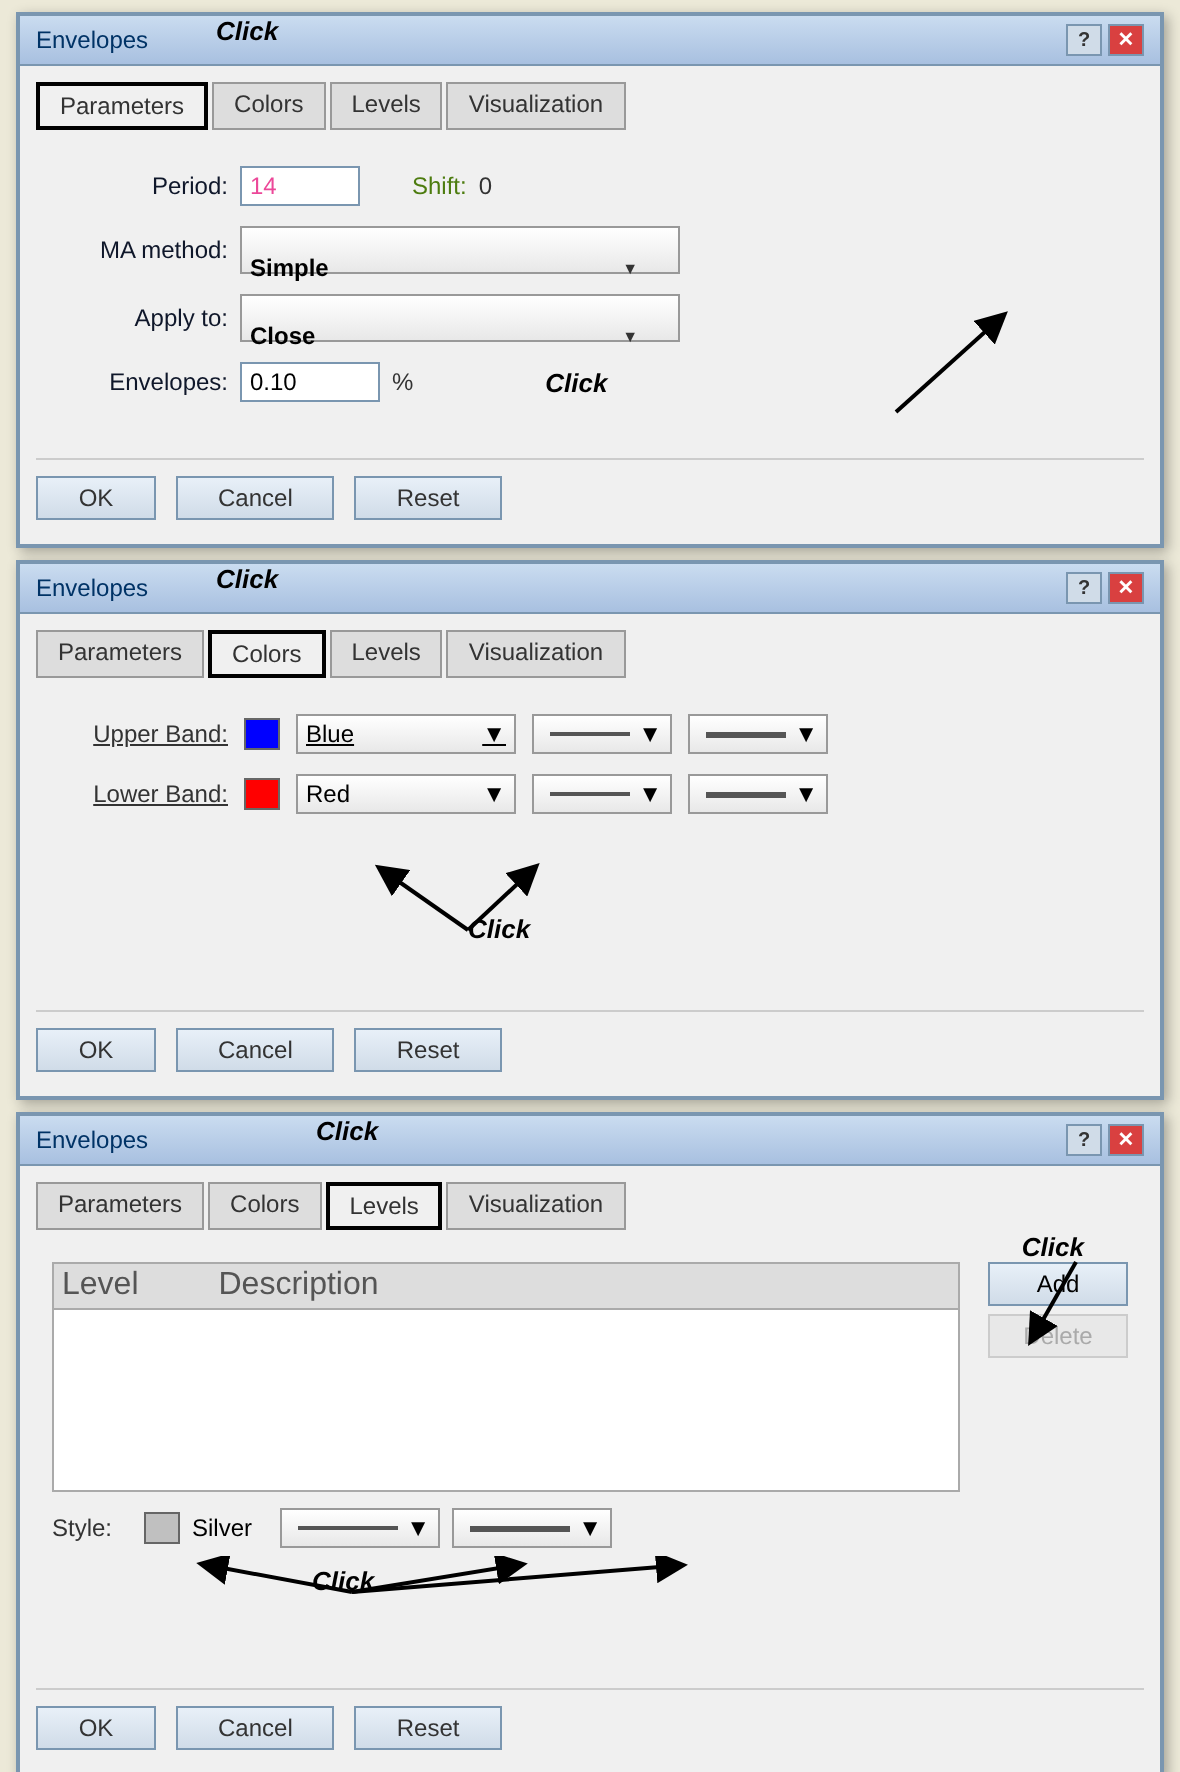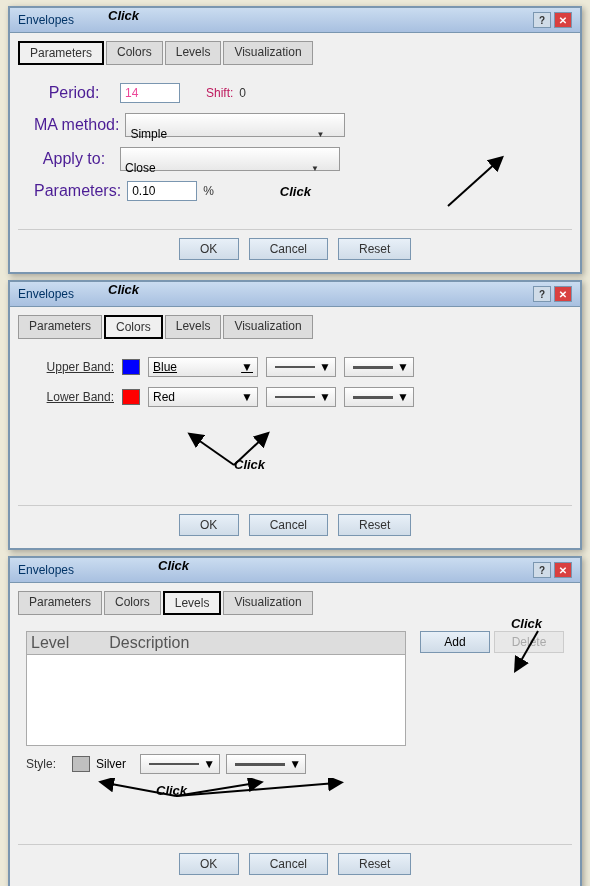--- a/index.html
+++ b/index.html
@@ -91,82 +91,83 @@
     }
 
     .form-row {
       display: flex;
       align-items: center;
       margin-bottom: 10px;
       gap: 6px;
     }
 
     .form-label {
-      text-align: center;
+      text-align: right;
       min-width: 80px;
-      color: #4c1d95;
-      font-size: 16px;
+      color: #0f172a;
+      font-size: 12px;
     }
 
     .form-input {
       border: 1px solid #7a96b0;
       background: white;
       padding: 2px 4px;
       font-size: 12px;
       height: 20px;
     }
 
     .form-input.blue-text {
       color: #0000cc;
       width: 60px;
     }
 
     .shift-label {
       margin-left: 20px;
-      color: #be185d;
+      color: #4d7c0f;
       font-size: 12px;
     }
 
     .shift-value {
       color: #333;
       font-size: 12px;
     }
 
     .dropdown {
       border: 1px solid #999;
       background: linear-gradient(to bottom, #fff 0%, #e8e8e8 100%);
       padding: 20px 20px 2px 4px;
       font-size: 12px;
       height: 20px;
       position: relative;
       min-width: 220px;
       display: flex;
       align-items: center;
       justify-content: space-between;
       cursor: pointer;
+      font-weight: bold;
     }
 
     .dropdown-arrow {
       font-size: 8px;
       color: #333;
     }
 
     .form-input.deviation {
       width: 70px;
     }
 
     .percent-label {
       color: #333;
       font-size: 12px;
     }
 
     
     .button-row {
       display: flex;
-      justify-content: center;
+      justify-content: flex-start;
       gap: 10px;
       padding: 8px 0 4px 0;
       border-top: 1px solid #ccc;
       margin-top: 8px;
     }
 
     .btn {
       padding: 3px 20px;
       border: 1px solid #7a96b0;
       background: linear-gradient(to bottom, #e8f0f8 0%, #d0dce8 100%);
@@ -257,21 +258,21 @@
       color: #555;
     }
 
     .levels-content {
       min-height: 80px;
       background: white;
     }
 
     .levels-buttons {
       display: flex;
-      flex-direction: row;
+      flex-direction: column;
       gap: 4px;
       margin-left: 8px;
     }
 
     .levels-btn {
       padding: 3px 10px;
       border: 1px solid #7a96b0;
       background: linear-gradient(to bottom, #e8f0f8 0%, #d0dce8 100%);
       font-size: 12px;
       cursor: pointer;
@@ -353,21 +354,21 @@
           </div>
         </div>
         <div class="form-row">
           <span class="form-label">Apply to:</span>
           <div class="dropdown">
             <span>Close</span>
             <span class="dropdown-arrow">▼</span>
           </div>
         </div>
         <div class="form-row">
-          <span class="form-label">Parameters:</span>
+          <span class="form-label">Envelopes:</span>
           <input class="form-input deviation" value="0.10" style="">
           <span class="percent-label">%</span>
           <span style="margin-left:60px; font-size:13px; font-weight:bold; font-style:italic;">Click</span>
         </div>
       </div>
 
       <div class="button-row">
         <button class="btn">OK</button>
         <button class="btn">Cancel</button>
         <button class="btn">Reset</button>

